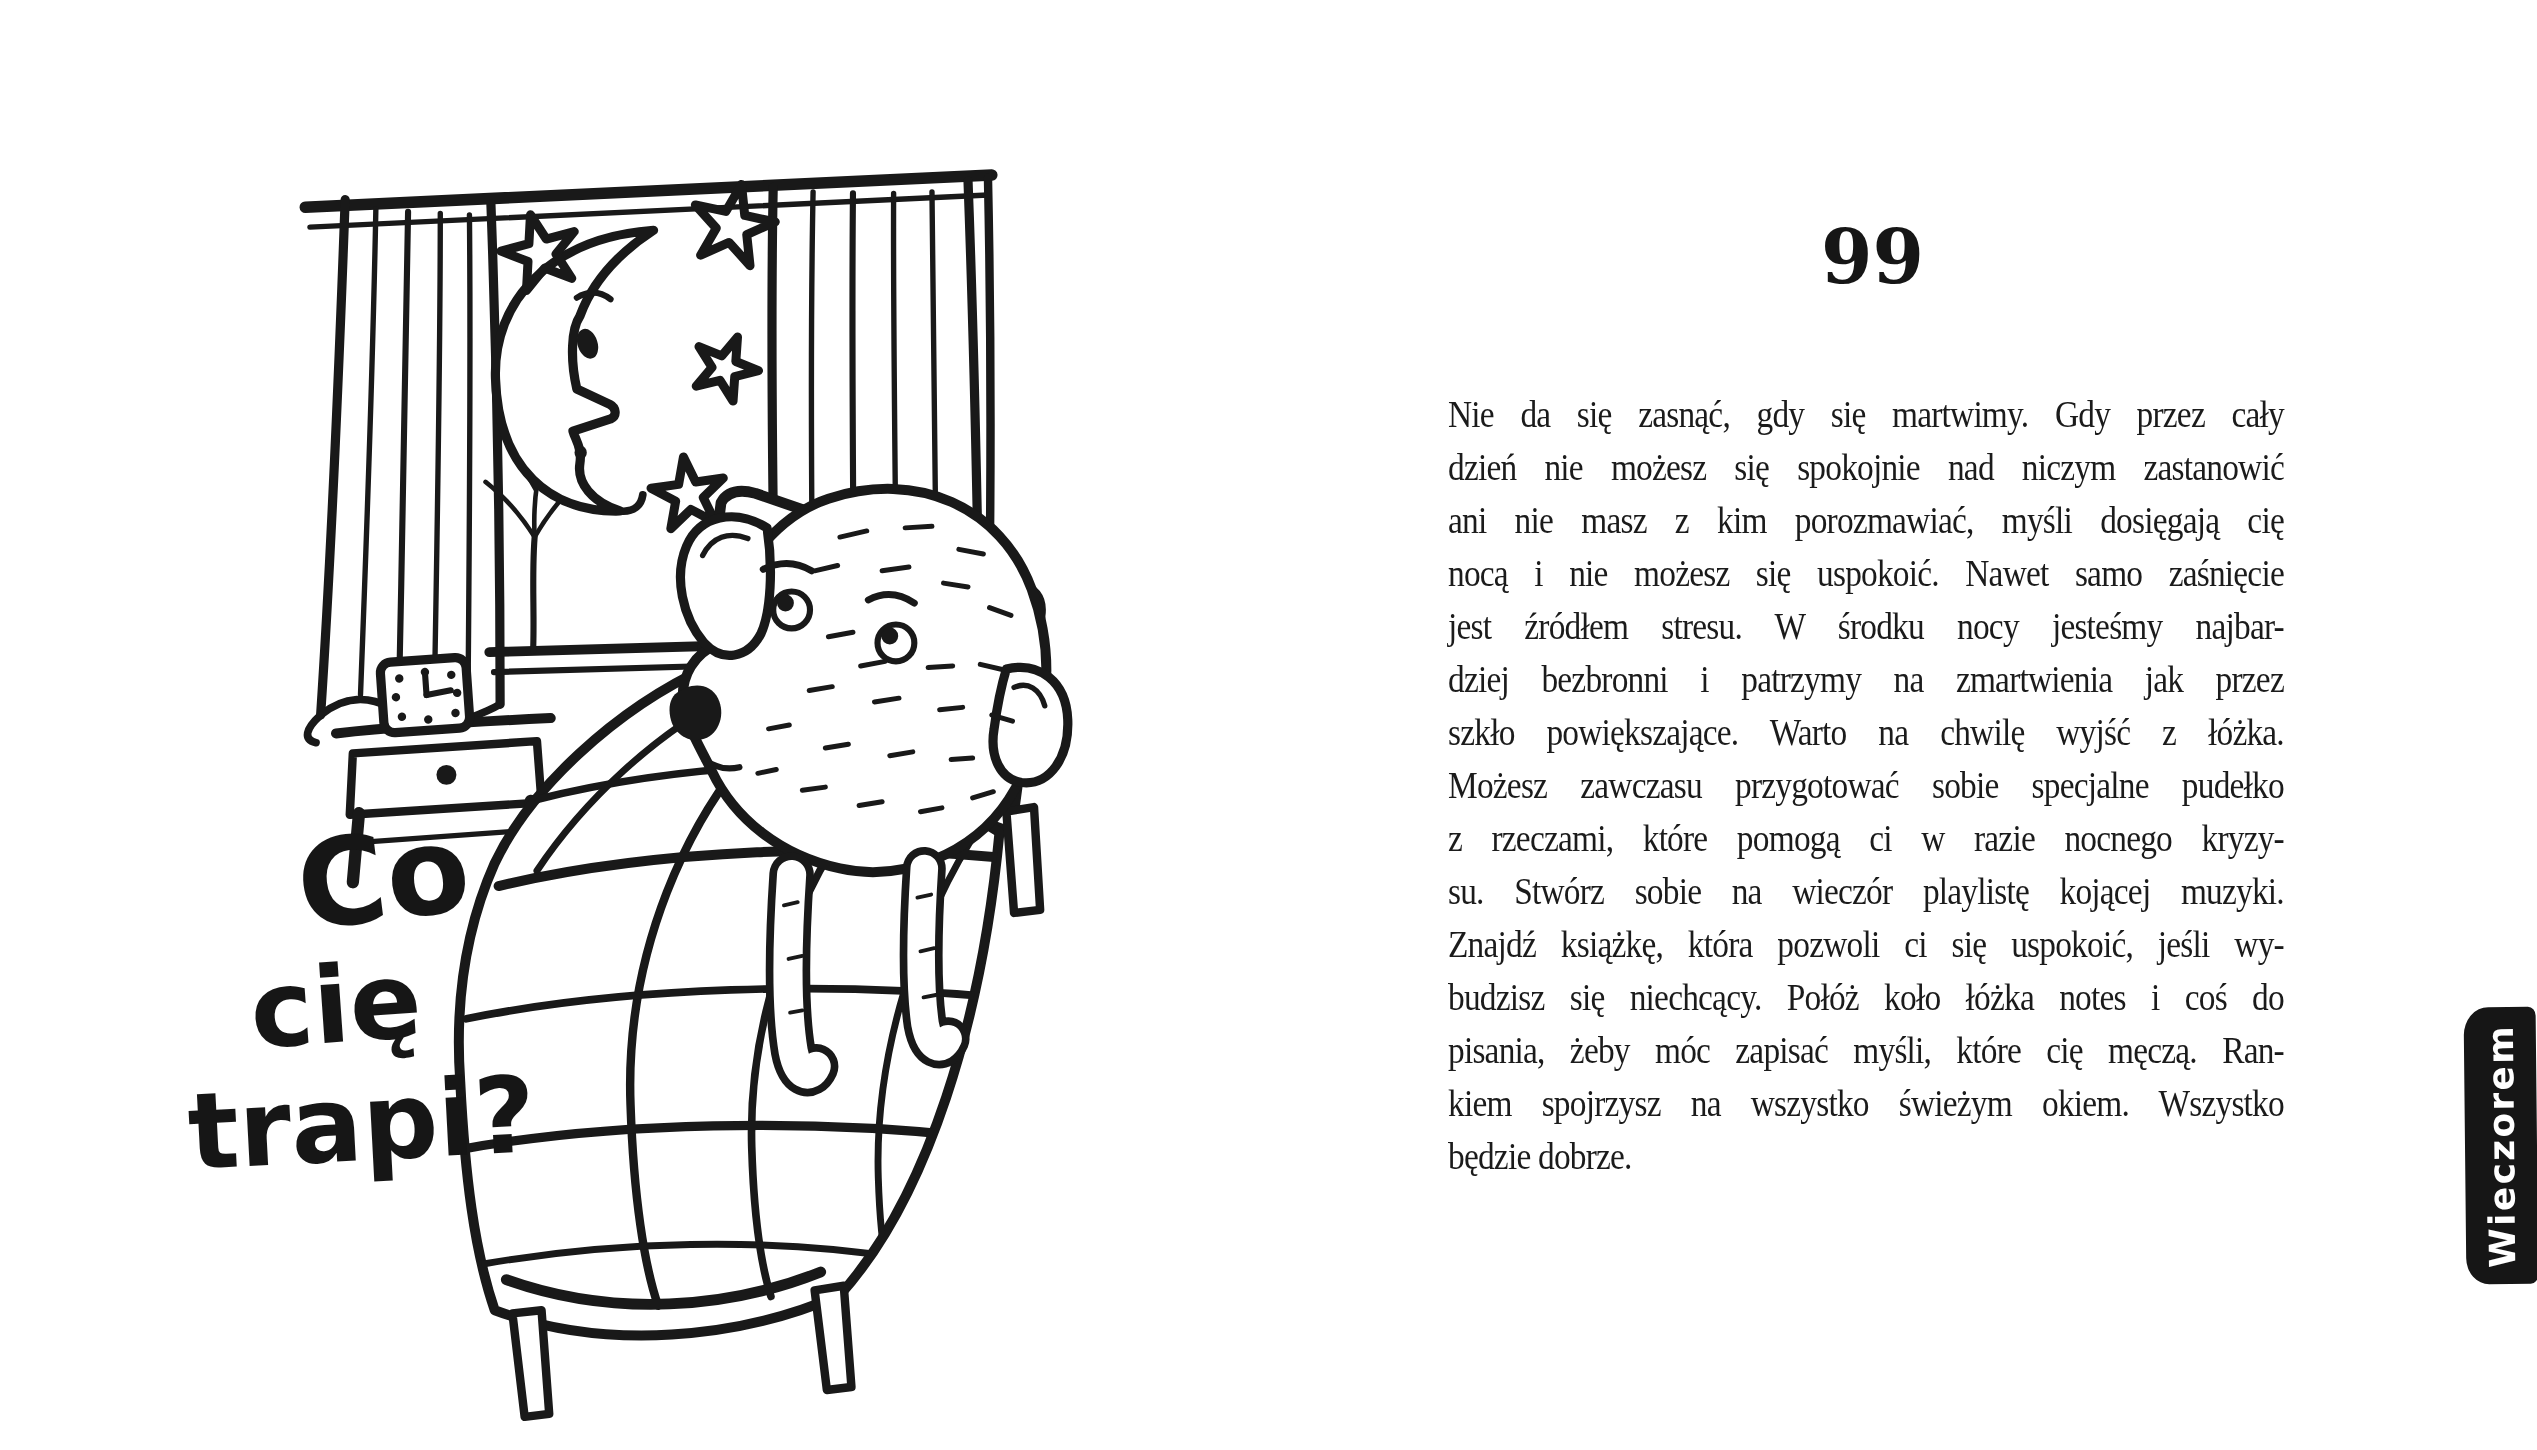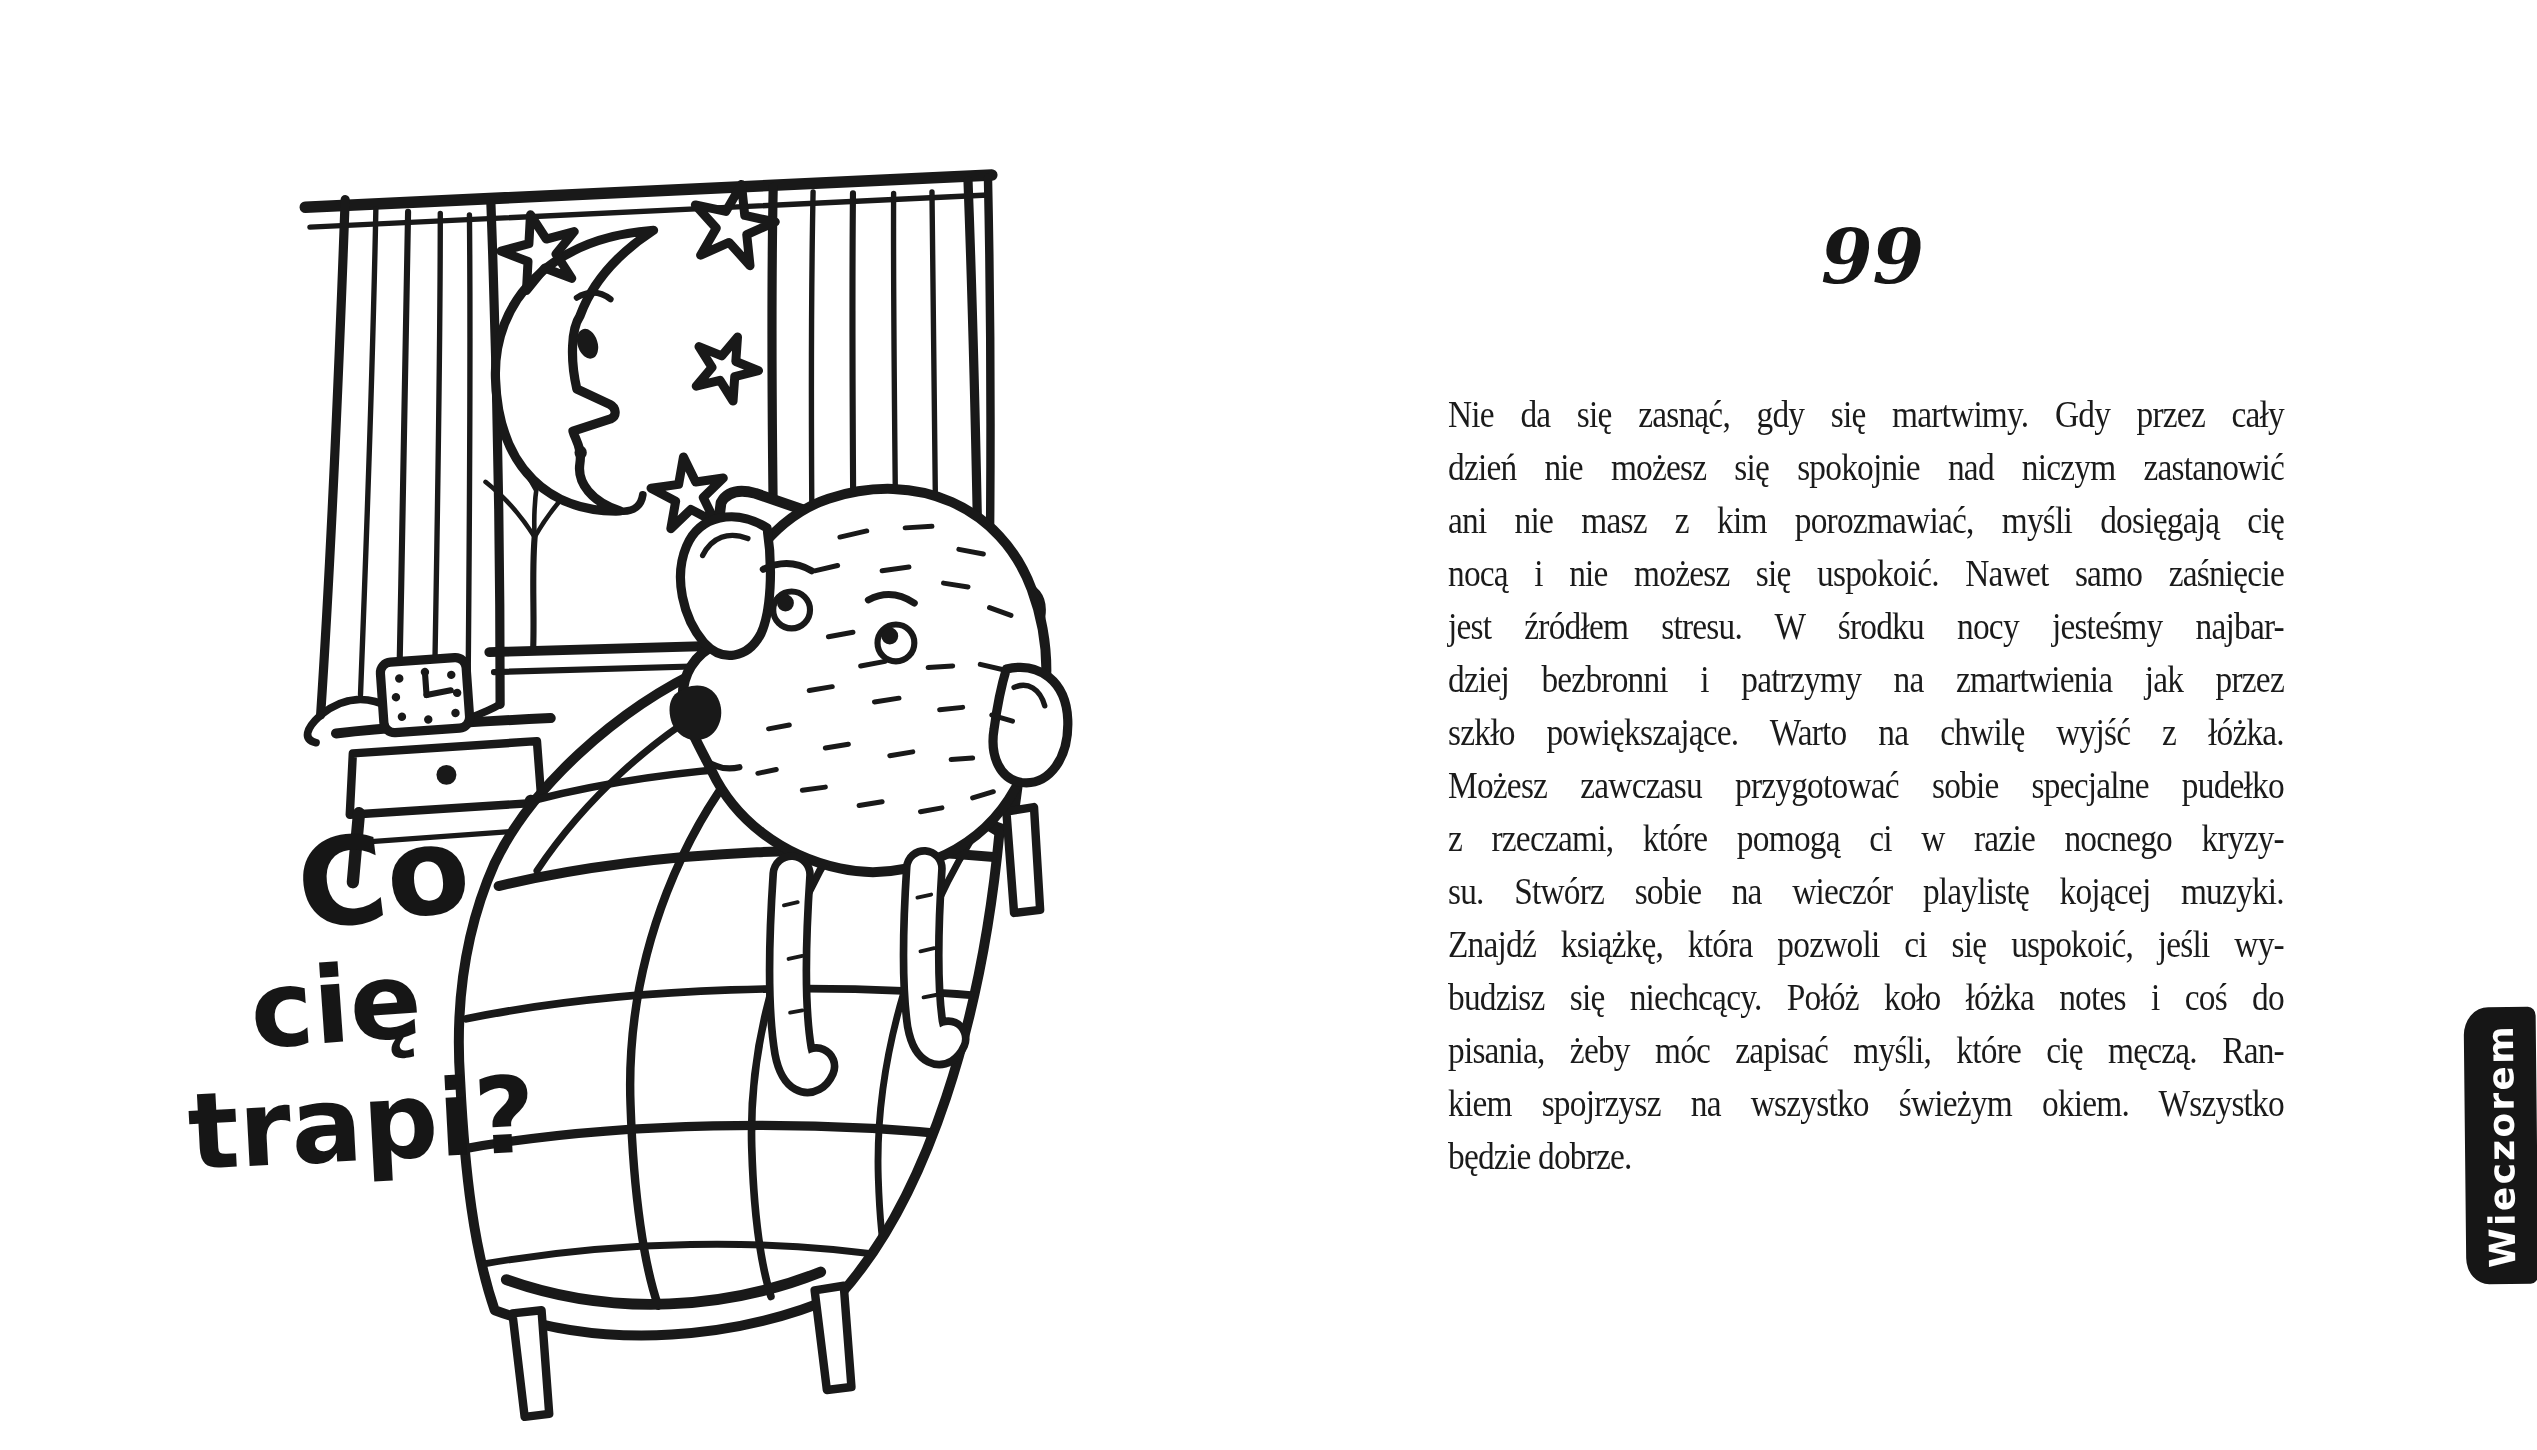--- a/index.html
+++ b/index.html
@@ -1,20 +1,20 @@
 <!DOCTYPE html>
 <html style="font-size:12.3px"><head>
 <meta charset="utf-8">
 <style>
   html,body{margin:0;padding:0;background:#888;}
   .page{position:relative;width:2538px;height:1450px;background:#ffffff;overflow:hidden;
         font-family:"Liberation Serif",serif;color:#191919;}
   .illustration{position:absolute;left:0;top:0;width:1304px;height:1450px;}
   .page-number{position:absolute;left:1811px;top:219px;width:123px;text-align:center;
-        font-family:"DejaVu Serif",serif;font-style:italic;font-weight:bold;
+        font-family:"DejaVu Serif",serif;font-weight:bold;
         font-size:74px;line-height:77px;color:#161616;}
   .body-text{position:absolute;left:1448px;top:388px;width:951px;
         transform:scaleX(0.879);transform-origin:0 0;
         font-family:"Liberation Serif",serif;font-size:38px;line-height:53px;
         letter-spacing:-0.9px;color:#1b1b1b;}
   .bline{text-align:justify;text-align-last:justify;height:53px;}
   .bline.last{text-align-last:left;}
   .side-tab{position:absolute;left:2465px;top:1007px;width:72px;height:277px;
         background:#161616;border-radius:24.6px 7.7px 7.7px 23px / 28px 9.2px 9.2px 26px;
         display:flex;align-items:center;justify-content:center;transform:rotate(-0.6deg);}

